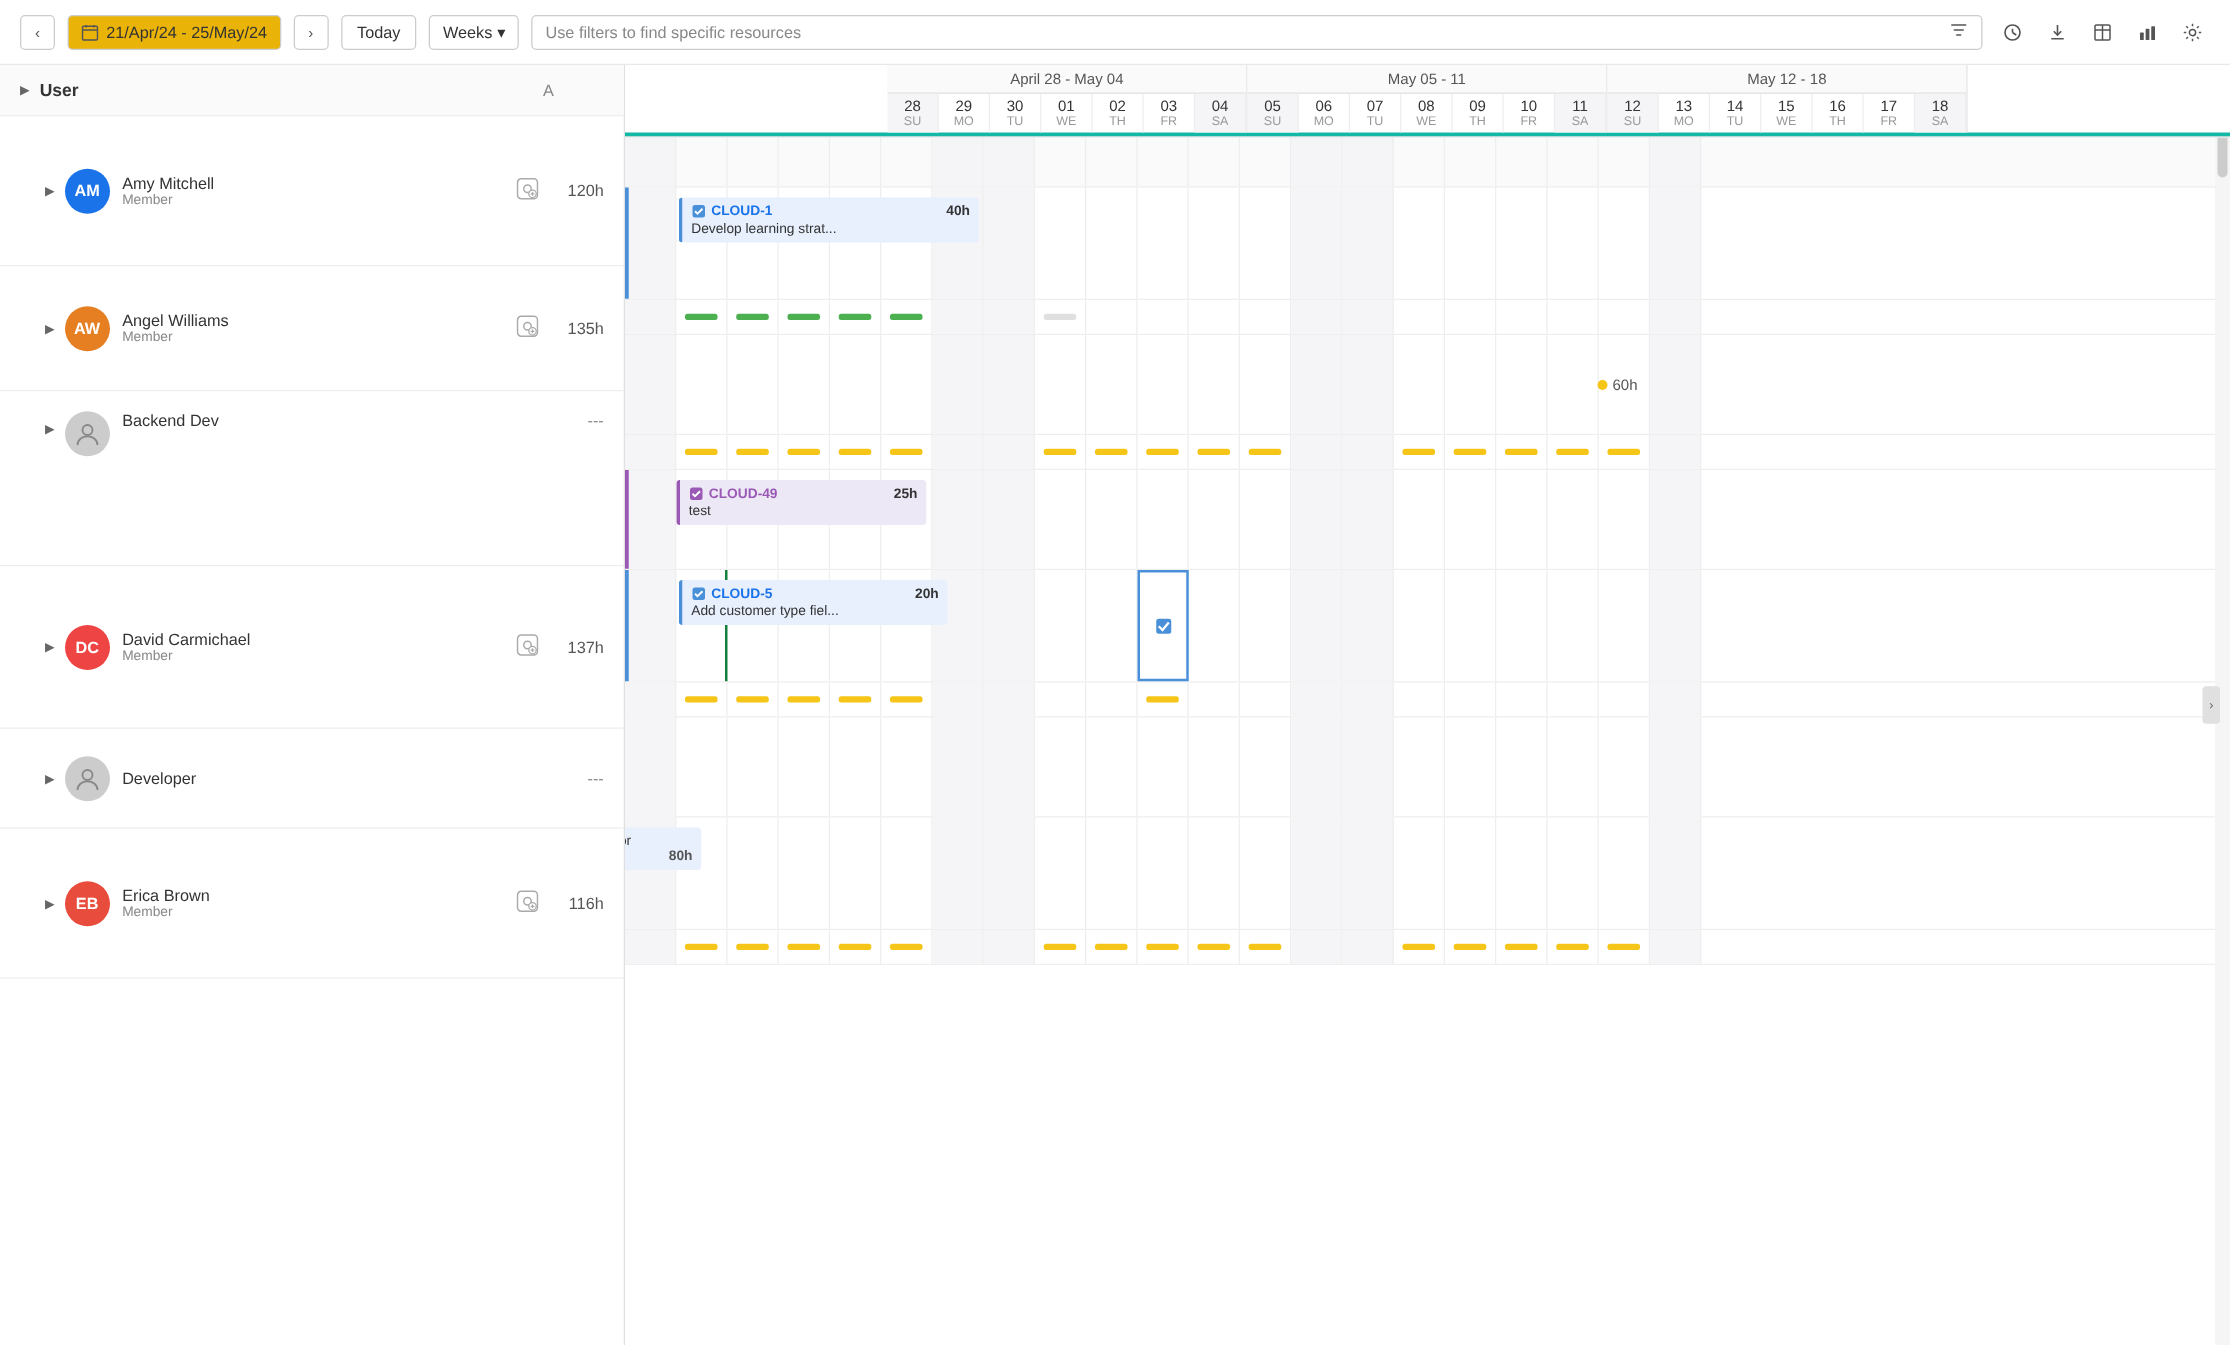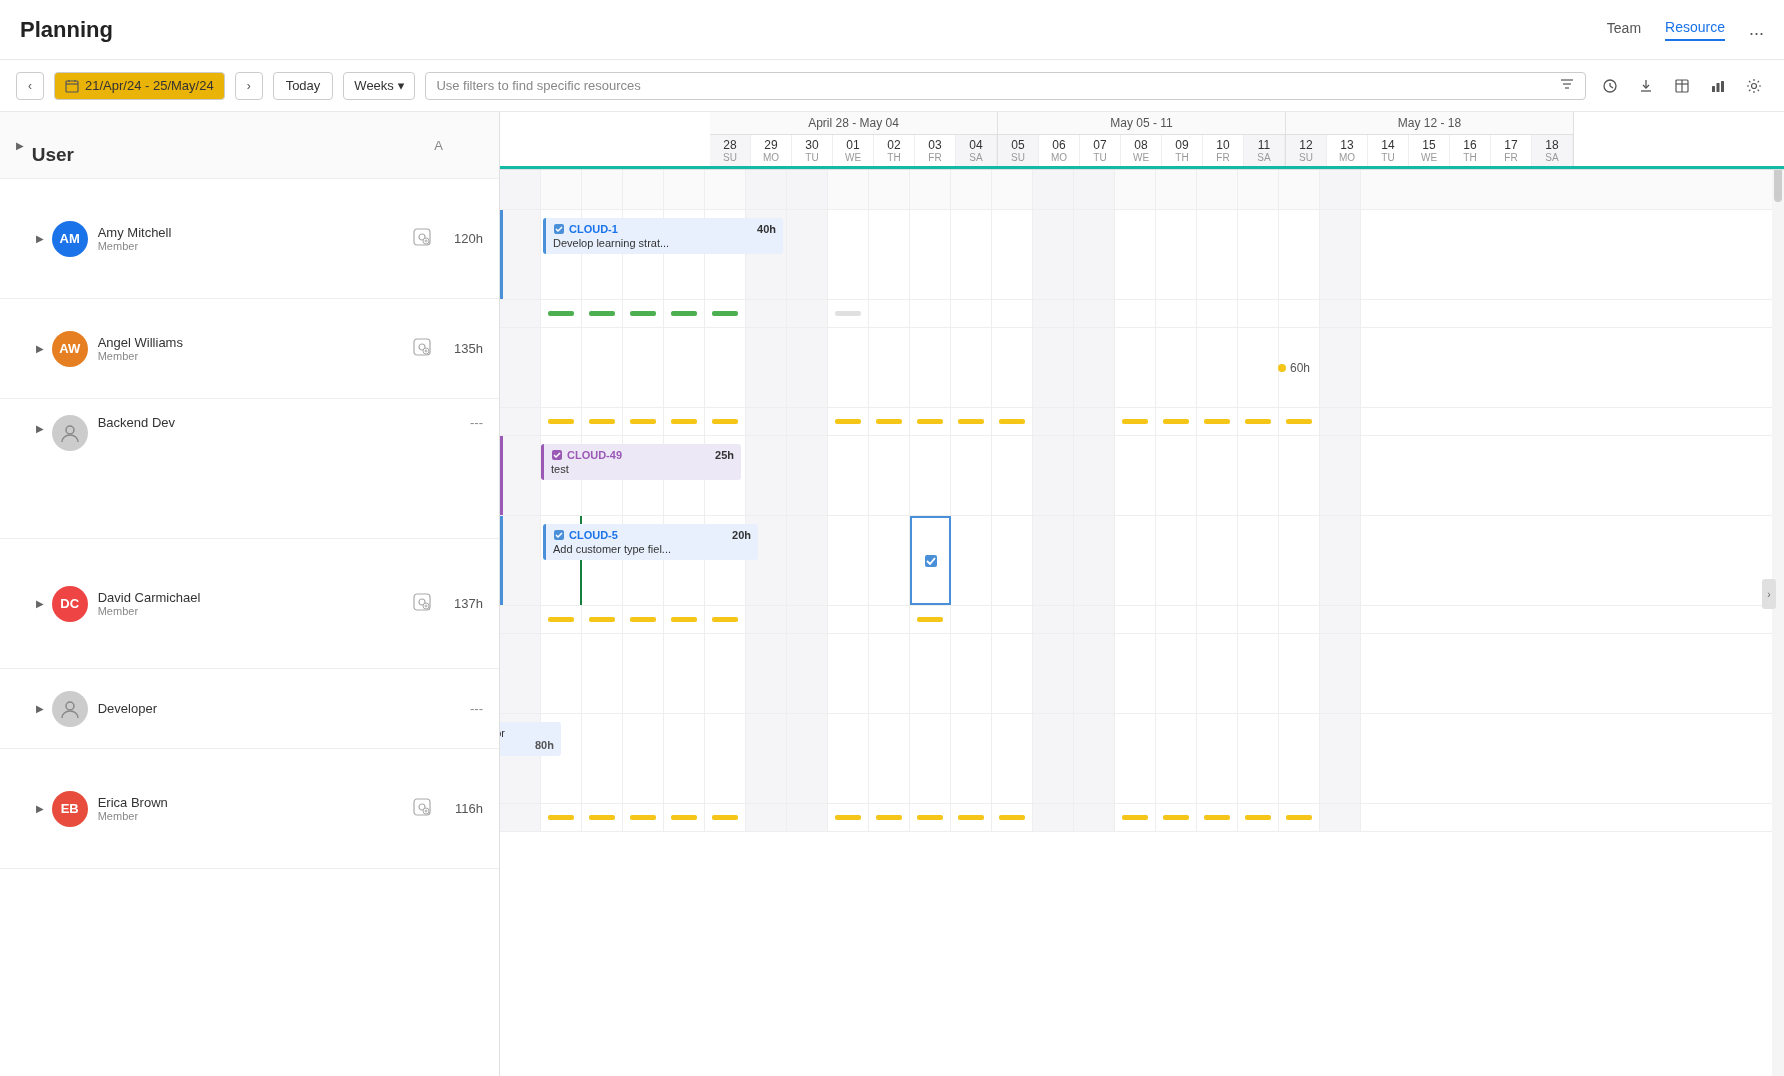--- a/index.html
+++ b/index.html
@@ -31,21 +31,21 @@
     
     .left-panel { width: 500px; flex-shrink: 0; border-right: 1px solid #e0e0e0; overflow-y: auto; }
 
     
     .right-panel { flex: 1; overflow-x: auto; overflow-y: auto; position: relative; }
 
     
     .cal-header { position: sticky; top: 0; background: #fff; z-index: 10; border-bottom: 1px solid #e0e0e0; }
     .user-header-row { display: flex; align-items: center; padding: 12px 16px; cursor: pointer; background: #fafafa; border-bottom: 1px solid #eee; }
     .expand-icon { color: #666; margin-right: 8px; font-size: 10px; }
-    .user-section-label { font-size: 19px; font-weight: 600; color: #333; flex: 1; margin-top: 20px; }
+    .user-section-label { font-size: 14px; font-weight: 600; color: #333; flex: 1; }
     .user-section-letter { font-size: 13px; color: #888; margin-right: 40px; }
 
     .member-row { display: flex; align-items: center; padding: 10px 16px 10px 36px; border-bottom: 1px solid #eee; min-height: 80px; }
     .member-expand { color: #666; margin-right: 8px; font-size: 10px; }
     .avatar { width: 36px; height: 36px; border-radius: 50%; display: flex; align-items: center; justify-content: center; font-size: 13px; font-weight: 600; color: #fff; margin-right: 10px; flex-shrink: 0; }
     .member-info { flex: 1; }
     .member-name { font-size: 13px; font-weight: 500; color: #333; }
     .member-role { font-size: 11px; color: #888; }
     .member-icon { margin: 0 12px; color: #999; }
     .member-hours { font-size: 13px; color: #555; min-width: 40px; text-align: right; }
@@ -65,28 +65,20 @@
 
     .filter-icon { color: #555; }
 
     .cal-outer { display: flex; flex-direction: column; min-width: 1280px; }
   </style>
 </head>
 <body>
 
 <div class="app-container">
 
-  <div class="header">
-    <span class="header-title">Planning</span>
-    <div class="header-nav">
-      <span class="nav-item">Team</span>
-      <span class="nav-item active">Resource</span>
-      <span class="nav-more">...</span>
-    </div>
-  </div>
 
   <div class="toolbar">
     <button class="btn-nav">‹</button>
     <div class="date-range-btn">
       <svg width="14" height="14" viewBox="0 0 14 14" fill="none">
         <rect x="1" y="2" width="12" height="11" rx="1" stroke="#555" stroke-width="1.2" fill="none"></rect>
         <line x1="1" y1="5" x2="13" y2="5" stroke="#555" stroke-width="1.2"></line>
         <line x1="4" y1="1" x2="4" y2="3" stroke="#555" stroke-width="1.2"></line>
         <line x1="10" y1="1" x2="10" y2="3" stroke="#555" stroke-width="1.2"></line>
       </svg>

